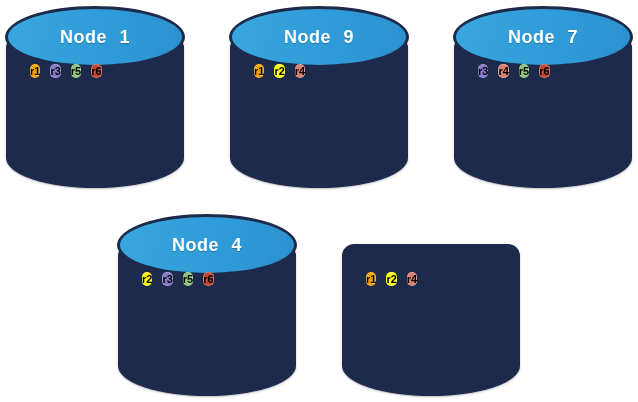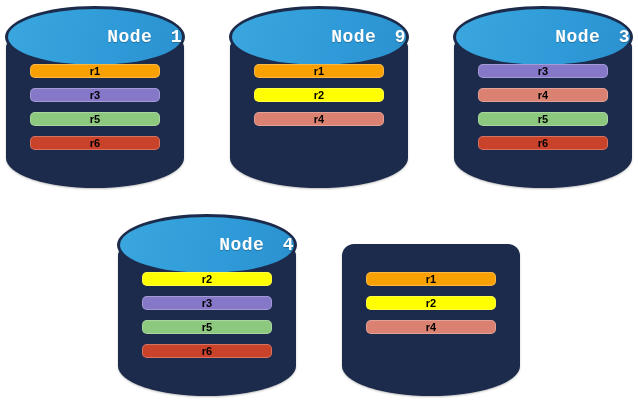--- a/index.html
+++ b/index.html
@@ -34,37 +34,36 @@
     border-radius: 12px 12px 50% 50% / 12px 12px 30px 30px;
     box-shadow: 0 1px 2px rgba(0,0,0,0.25);
   }
   .cyl-top {
     position: absolute;
     left: 0; top: 0;
     width: 100%; height: 62px;
     background: linear-gradient(105deg, #3BA6DE 0%, var(--top-blue) 55%, #2B91CF 100%);
     border: 3px solid var(--body-navy);
     border-radius: 50%;
-    display: flex; align-items: center; justify-content: flex-end;
+    display: flex; align-items: center; justify-content: center;
     z-index: 2;
-    font-family: Liberation Mono, monospace;
   }
   .node-title {
     color: var(--title-text);
     font-weight: bold;
     font-size: 18px;
     letter-spacing: 0.5px;
     word-spacing: 7px;
     text-shadow: 0 1px 1px rgba(0,0,0,0.25);
     user-select: none;
   }
   .bars {
     position: absolute;
     left: 25px; right: 25px; top: 58px;
-    display: flex; flex-direction: column; gap: 10px;
+    display: flex; flex-direction: row; gap: 10px;
     z-index: 2;
   }
   .bar {
     height: 14px;
     border-radius: 5px;
     display: flex; align-items: center; justify-content: center;
     box-shadow: 0 0 0 1px rgba(255,255,255,0.25) inset;
   }
   .bar span {
     color: var(--replica-text);
@@ -111,21 +110,21 @@
             <span>r2</span>
           </div>
           <div class="bar" style="background: rgb(218, 129, 113);">
             <span>r4</span>
           </div>
         </div>
   </div>
       <div class="node">
     <div class="cyl-body"></div>
     <div class="cyl-top">
-      <span class="node-title">Node 3</span>
+      <span class="node-title">Node 7</span>
     </div>
     <div class="bars">
           <div class="bar" style="background: rgb(134, 120, 200);">
             <span>r3</span>
           </div>
           <div class="bar" style="background: rgb(218, 129, 113);">
             <span>r4</span>
           </div>
           <div class="bar" style="background: rgb(140, 200, 126);">
             <span>r5</span>

